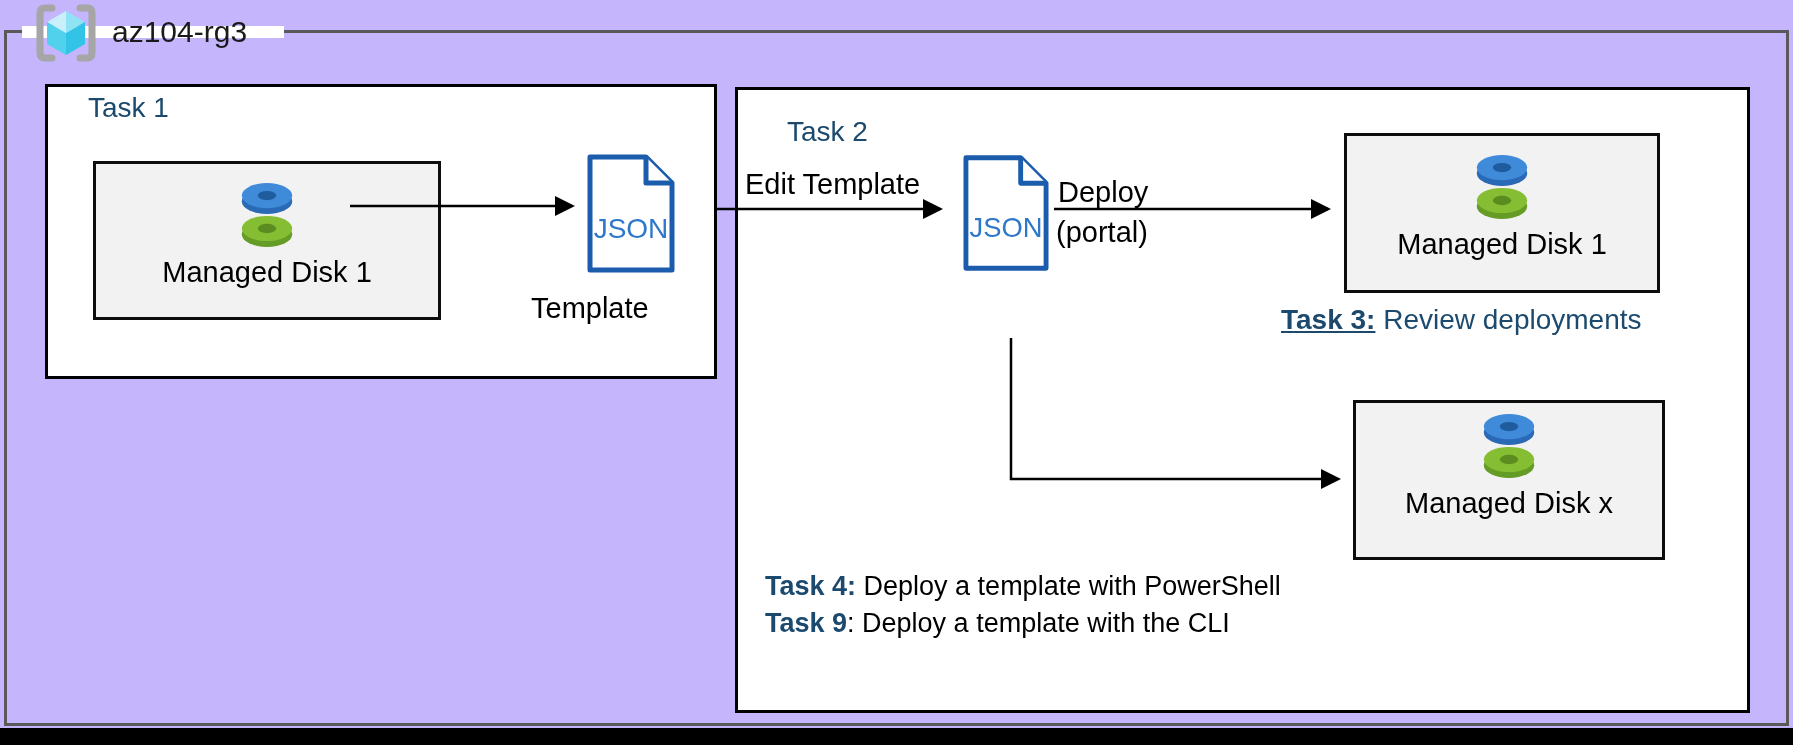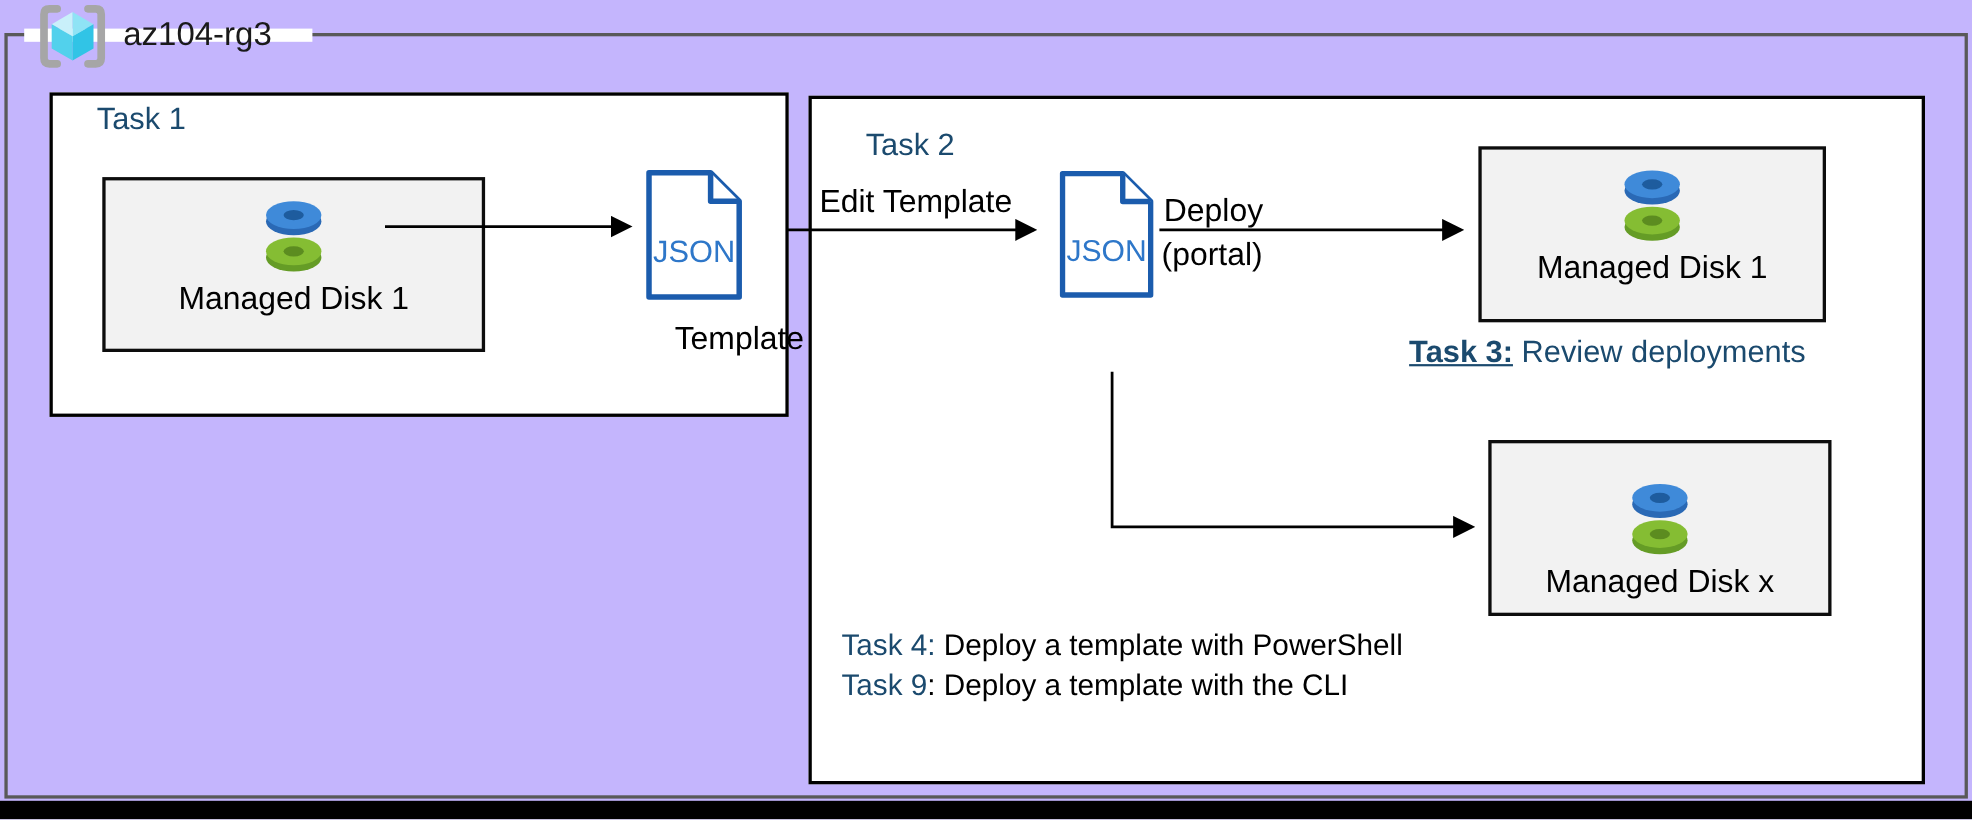--- a/index.html
+++ b/index.html
@@ -32,48 +32,48 @@
   .t1-title{left:88px;top:92px;}
   .t2-title{left:787px;top:96px;margin-top:20px;}
   
   .md-box{
     position:absolute;background:#F2F2F2;border:3px solid #0d0d0d;z-index:2;
     display:flex;flex-direction:column;align-items:center;justify-content:flex-start;
     box-sizing:border-box;
   }
   .md1{left:93px;top:161px;width:348px;height:159px;padding-top:8px;}
   .md2{left:1344px;top:133px;width:316px;height:160px;padding-top:8px;}
-  .md3{left:1353px;top:400px;width:312px;height:160px;padding-top:26px;}
+  .md3{left:1353px;top:400px;width:312px;height:160px;padding-top:0;}
   .md-label{font-size:29px;color:#000;margin-top:2px;white-space:nowrap;}
   .disk-svg{display:block;}
   
   .json-doc{position:absolute;z-index:4;}
   .doc1{left:587px;top:154px;}
   .doc2{left:963px;top:154px;}
   .json-text{
     font-family:"Liberation Sans",sans-serif;font-size:28px;fill:#2E77C9;
   }
   
   .caption{position:absolute;z-index:6;font-size:29px;color:#000;white-space:nowrap;}
-  .template-label{left:531px;top:292px;width:200px;text-align:right;}
+  .template-label{left:531px;top:292px;width:200px;text-align:left;}
   .edit-label{left:745px;top:168px;}
   .deploy-label{left:1058px;top:176px;}
   .portal-label{left:1056px;top:216px;}
   .newtemplate-label{left:872px;top:298px;width:200px;text-align:center;}
   .task3-line{
     position:absolute;left:1281px;top:304px;z-index:6;font-size:28px;
     color:#1B4A6E;white-space:nowrap;
   }
   .task3-line .bold{font-weight:bold;text-decoration:underline;}
   
   .tasks-list{
     position:absolute;left:765px;top:568px;z-index:6;font-size:27px;
     line-height:37px;color:#000;
   }
-  .tasks-list .prefix{font-weight:normal;color:#1B4A6E;}
+  .tasks-list .prefix{font-weight:bold;color:#1B4A6E;}
   
   .arrows{position:absolute;left:0;top:0;z-index:5;pointer-events:none;}
   
   .bottom-bar{
     position:absolute;left:0;top:728px;width:1793px;height:17px;background:#000;z-index:7;
   }
 </style>
 </head>
 <body>
 

